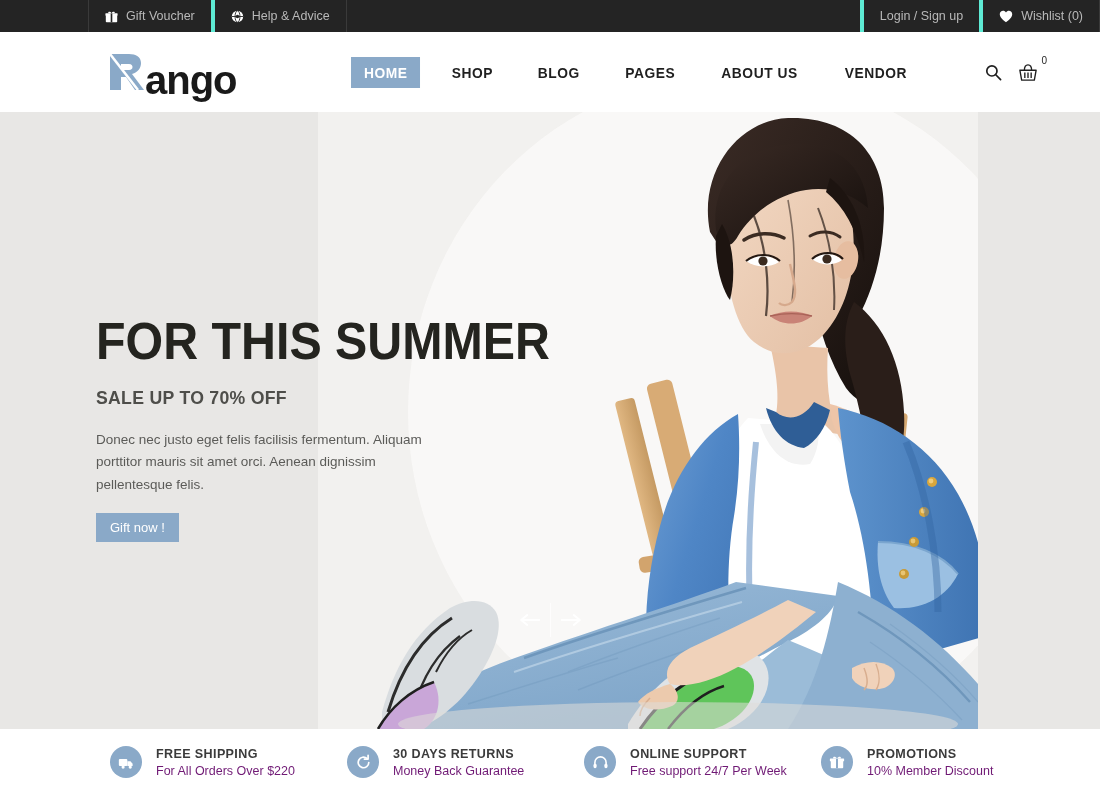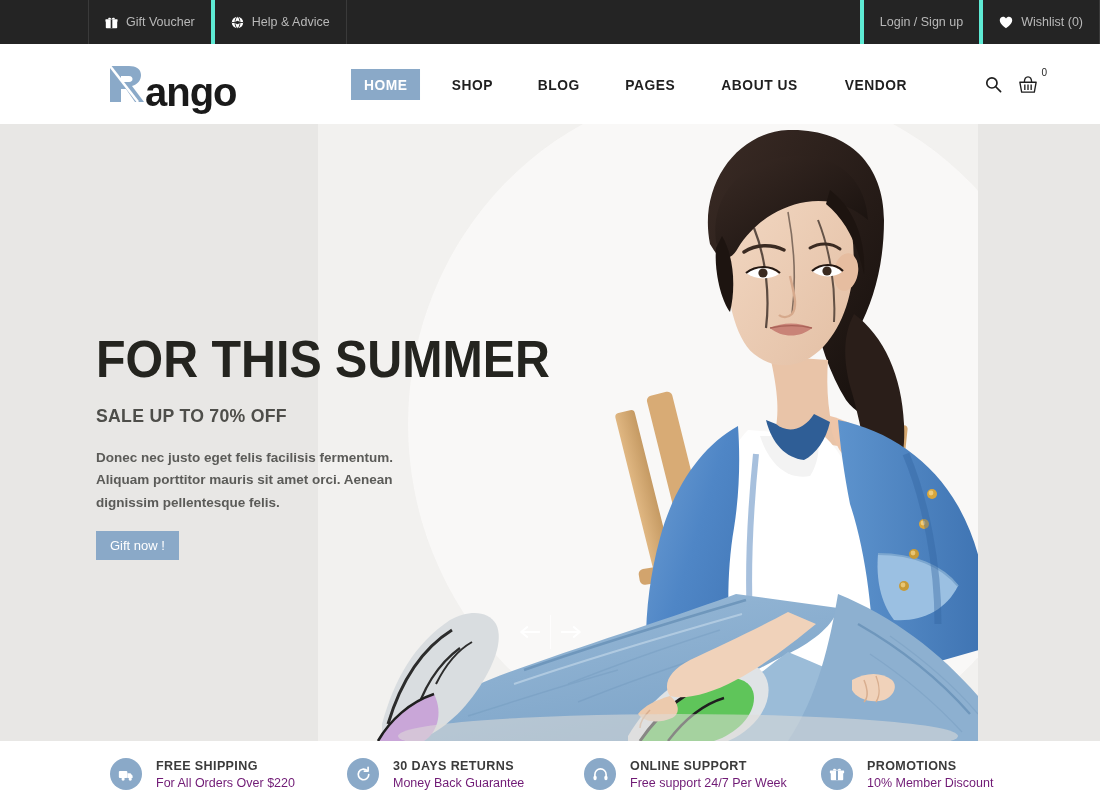--- a/index.html
+++ b/index.html
@@ -7,21 +7,21 @@
   html,body { width:1100px; height:800px; }
   body {
     font-family:"Liberation Sans", sans-serif;
     background:#ffffff;
     overflow:hidden;
     -webkit-font-smoothing:antialiased;
   }
 
   
   .topbar {
-    height:44px;
+    height:32px;
     background:#242424;
     display:flex;
     align-items:stretch;
     font-size:12.5px;
     color:#b9b9b9;
   }
   .topbar-left { display:flex; margin-left:88px; }
   .topbar-right { display:flex; margin-left:auto; }
   .tb-item {
     display:flex; align-items:center; gap:8px;
@@ -104,21 +104,21 @@
   .hero-photo {
     position:absolute;
     left:318px; top:0;
     width:660px; height:617px;
     overflow:hidden;
   }
   .hero-photo svg { display:block; width:100%; height:100%; }
 
   .hero-copy {
     position:absolute;
-    left:96px; top:209px;
+    left:96px; top:203px;
     width:400px;
     z-index:5;
   }
   .hero-title {
     font-size:52px;
     line-height:1;
     font-weight:bold;
     color:#24241f;
     letter-spacing:0px;
     font-family:"Liberation Sans Narrow","Liberation Sans", sans-serif;
@@ -136,21 +136,20 @@
     transform:scaleX(0.93);
     transform-origin:left center;
     white-space:nowrap;
   }
   .hero-desc {
     margin-top:20px;
     font-size:13.5px;
     line-height:1.65;
     color:#5b5b58;
     width:330px;
-    font-weight:bold;
   }
   .hero-btn {
     display:inline-block;
     margin-top:17px;
     background:#8aa9c8;
     color:#ffffff;
     font-size:13px;
     padding:7px 14px;
     cursor:pointer;
     border:none;

